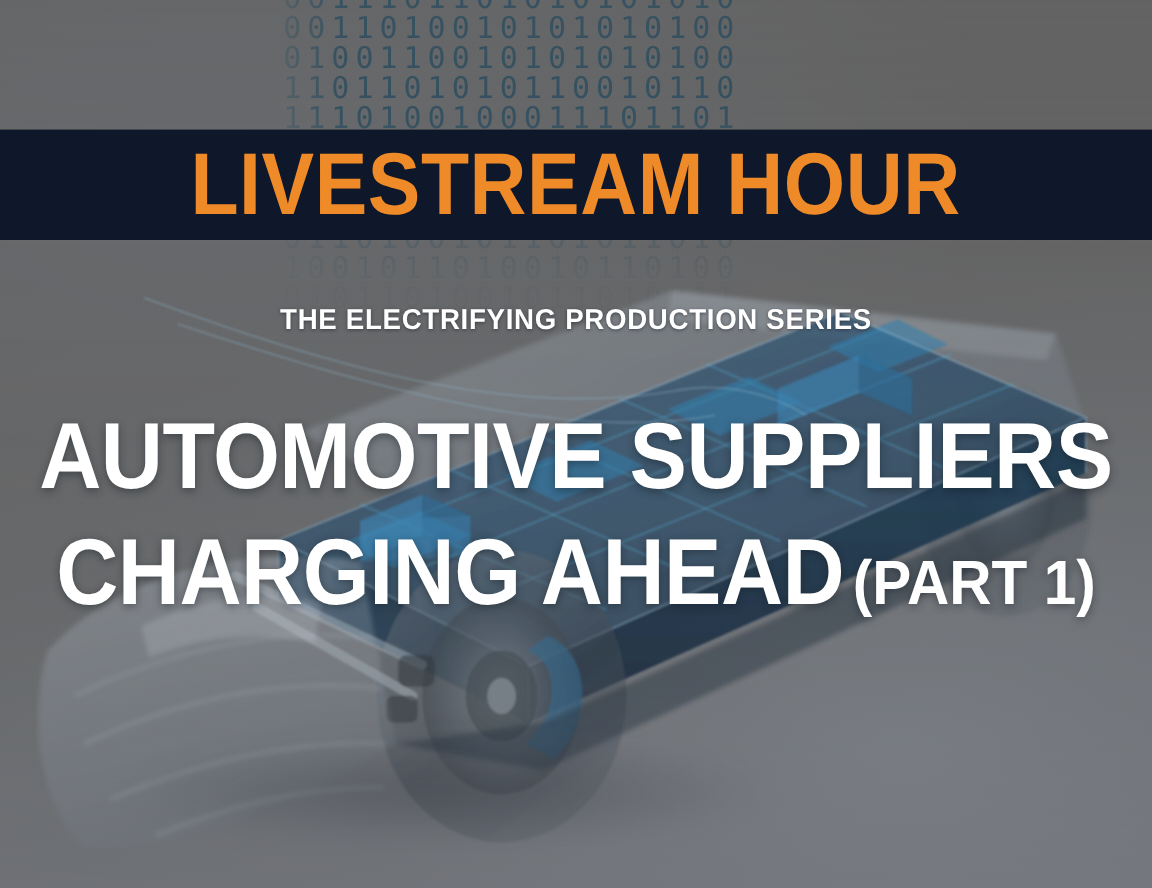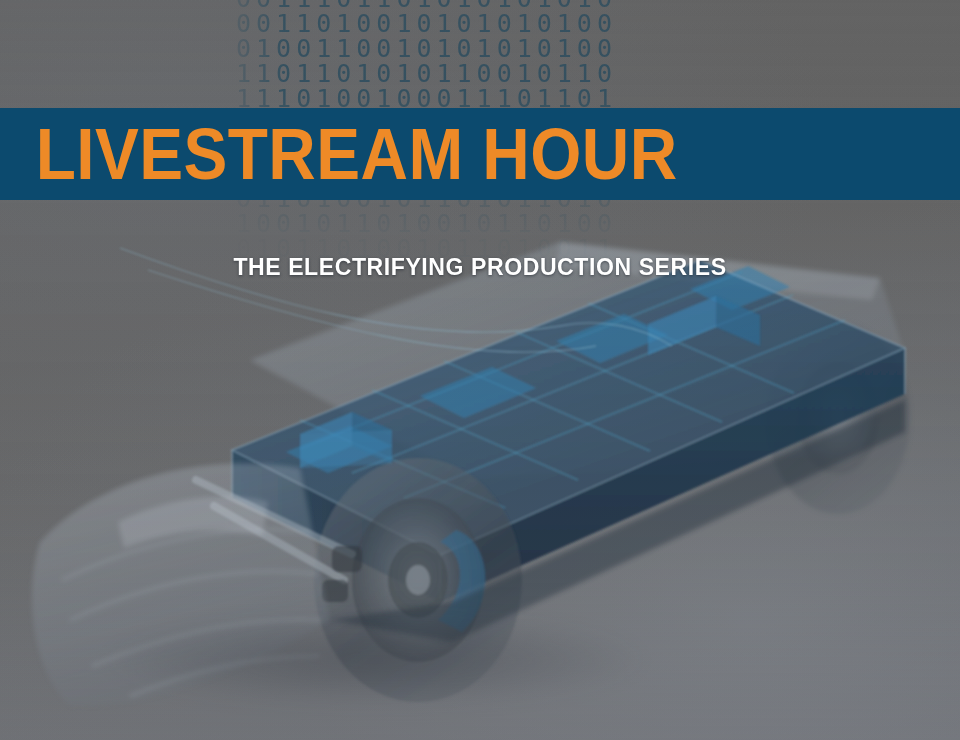--- a/index.html
+++ b/index.html
@@ -58,22 +58,22 @@
 
   
   .bg-haze{
     position:absolute;inset:0;
     background:linear-gradient(180deg,rgba(99,99,99,.10) 0%,rgba(99,99,99,0) 22%,rgba(112,114,119,.10) 78%,rgba(118,120,126,.26) 100%);
   }
 
   
   .banner{
     position:absolute;left:0;top:108px;width:960px;height:92px;
-    background:#0c4a6e;
-    display:flex;align-items:center;justify-content:flex-start;
+    background:#0f172a;
+    display:flex;align-items:center;justify-content:center;
     overflow:hidden;
   }
   .banner-title{
     color:#ee8a27;
     font-family:"Liberation Sans",sans-serif;
     font-weight:700;
     font-size:73px;
     line-height:73px;
     letter-spacing:.5px;
     transform:scaleX(.90);
@@ -285,14 +285,18 @@
     <div class="floor-shadow"></div>
     <div class="bg-haze"></div>
   </div>
 
   <div class="banner">
     <div class="banner-title">LIVESTREAM HOUR</div>
   </div>
 
   <div class="series">THE ELECTRIFYING PRODUCTION SERIES</div>
 
+  <div class="headline">
+    <span class="hl-line l1">AUTOMOTIVE SUPPLIERS</span>
+    <span class="hl-line l2"><span>CHARGING AHEAD</span><span class="hl-part">(PART 1)</span></span>
+  </div>
 
 </div>
 
 </body></html>

